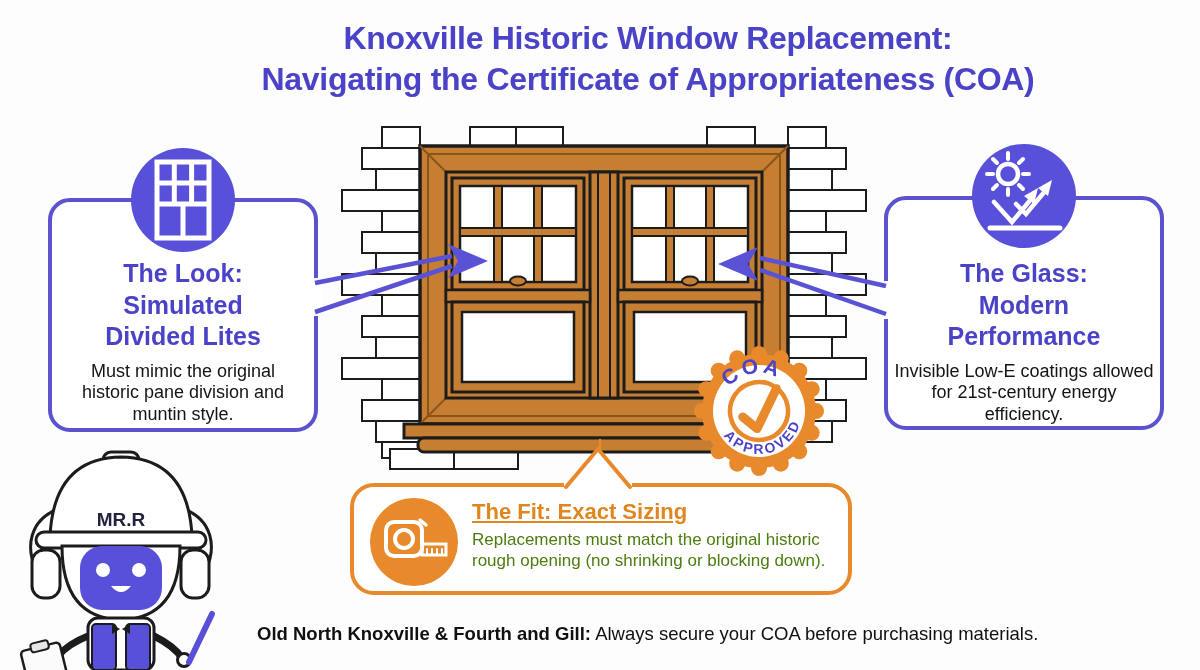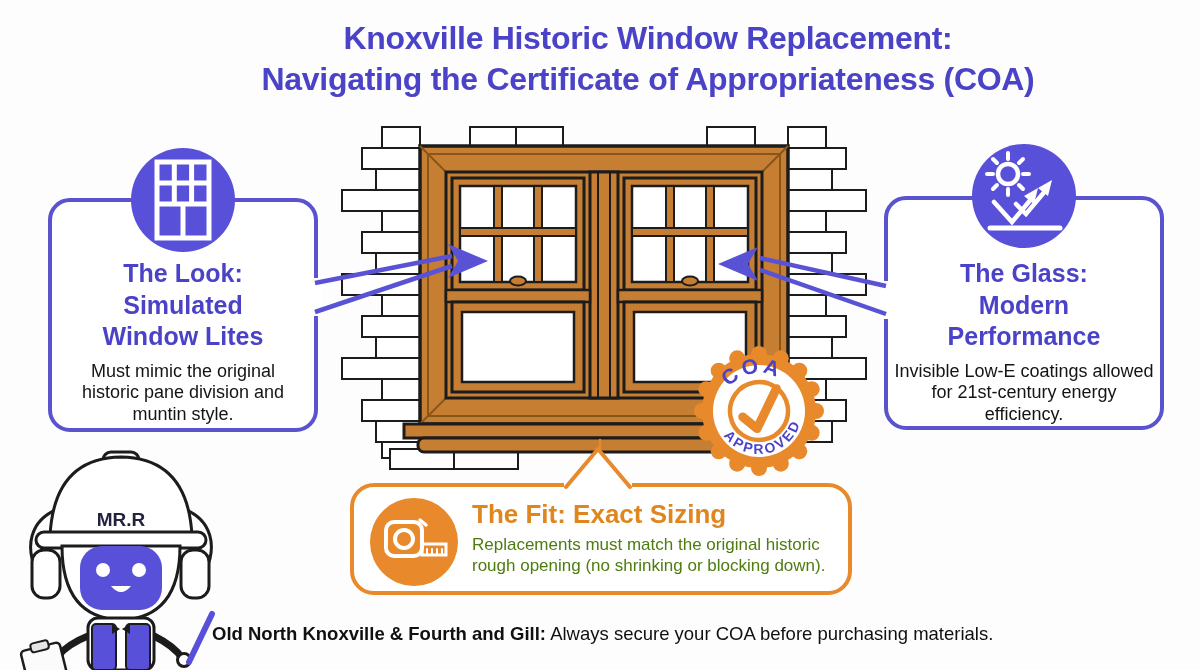--- a/index.html
+++ b/index.html
@@ -19,29 +19,29 @@
   #box-look .icon-circle{top:-54px;}
   #box-look .c-heading{margin-top:56px;}
   #box-glass{left:884px;top:196px;width:280px;height:234px;}
   #box-glass .icon-circle{top:-56px;}
   #box-glass .c-heading{margin-top:58px;}
   
   #box-fit{position:absolute;left:350px;top:483px;width:502px;height:112px;background:#fff;
            border:4px solid #e8892b;border-radius:24px;box-sizing:border-box;z-index:1;}
   #box-fit .fit-circle{position:absolute;left:16px;top:11px;width:88px;height:88px;border-radius:50%;}
   #box-fit .fit-text{position:absolute;left:118px;top:12px;width:378px;text-align:left;}
-  .fit-heading{font-size:26px;font-weight:bold;color:#e0861f;}
+  .fit-heading{font-size:22px;font-weight:bold;color:#e0861f;text-decoration:underline;}
   .fit-body{font-size:17px;line-height:1.22;color:#4d7c0f;margin-top:5px;}
   
   #overlay{position:absolute;left:0;top:0;z-index:2;pointer-events:none;}
   #badge{position:absolute;left:694px;top:346px;z-index:3;}
   #mascot{position:absolute;left:8px;top:448px;z-index:1;}
   
   .footer{position:absolute;left:212px;top:623px;font-size:18.5px;color:#101010;z-index:1;white-space:nowrap;}
-  .footer b{font-weight:bold;}
+  .footer b{font-weight:bold;margin-left:45px;}
   
   .logo{position:absolute;left:932px;top:594px;z-index:1;color:#15152b;}
   .logo-mr{font-size:16px;font-weight:bold;letter-spacing:1.5px;margin-left:3px;}
   .logo-main{font-size:46px;font-weight:bold;letter-spacing:-1px;line-height:1.05;}
   .logo-grid{display:inline-grid;grid-template-columns:7px 7px;grid-gap:2px;margin:0 2px 0 1px;}
   .logo-grid i{width:7px;height:7px;background:#5a50dd;display:block;}
 </style>
 </head>
 <body>
 
@@ -60,21 +60,21 @@
           <line x1="26" y1="56" x2="78" y2="56"></line>
           <line x1="26" y1="35" x2="78" y2="35"></line>
           <line x1="43.3" y1="14" x2="43.3" y2="56"></line>
           <line x1="60.6" y1="14" x2="60.6" y2="56"></line>
           <line x1="52" y1="56" x2="52" y2="90"></line>
         </g>
       </svg>
     </div>
     <div class="c-heading">The Look:
 Simulated
-Window Lites</div>
+Divided Lites</div>
     <div class="c-body" style="padding:0 16px">Must mimic the original historic pane division and muntin style.</div>
   </div>
 
   <div class="callout" id="box-glass">
     <div class="icon-circle" style="background:#5950d9">
       <svg width="104" height="104" viewBox="0 0 104 104">
         <g stroke="#ffffff" fill="none" stroke-linecap="round">
           <circle cx="36" cy="30" r="10" stroke-width="4.5"></circle>
           <g stroke-width="4">
             <line x1="36" y1="9" x2="36" y2="15"></line>

